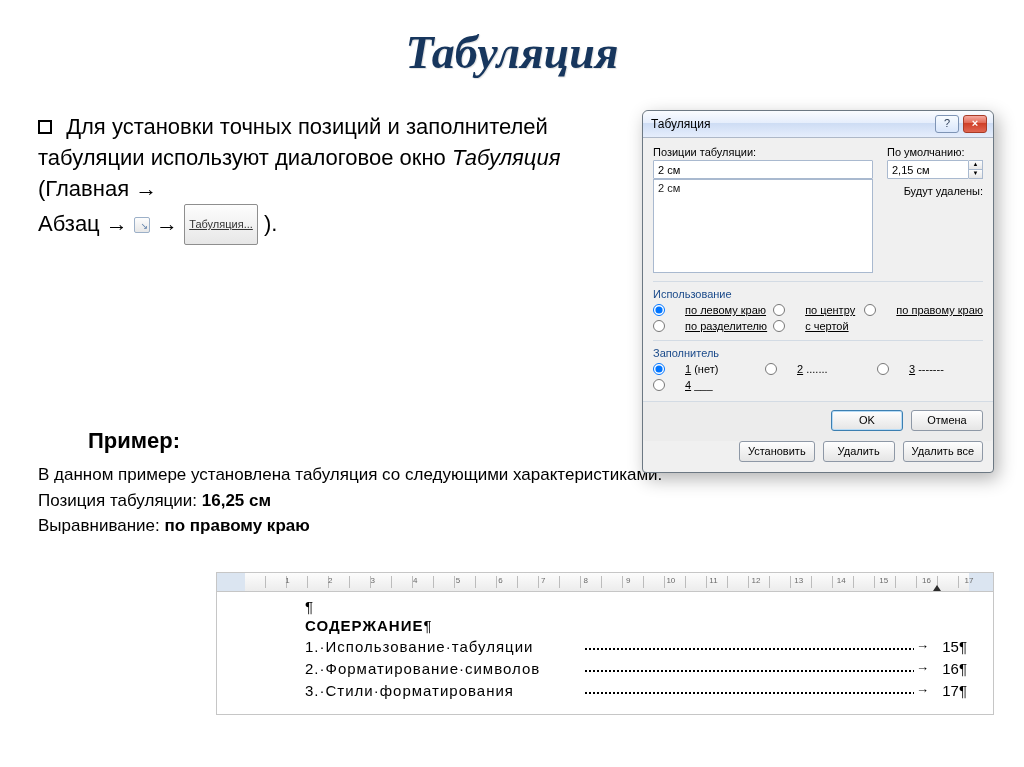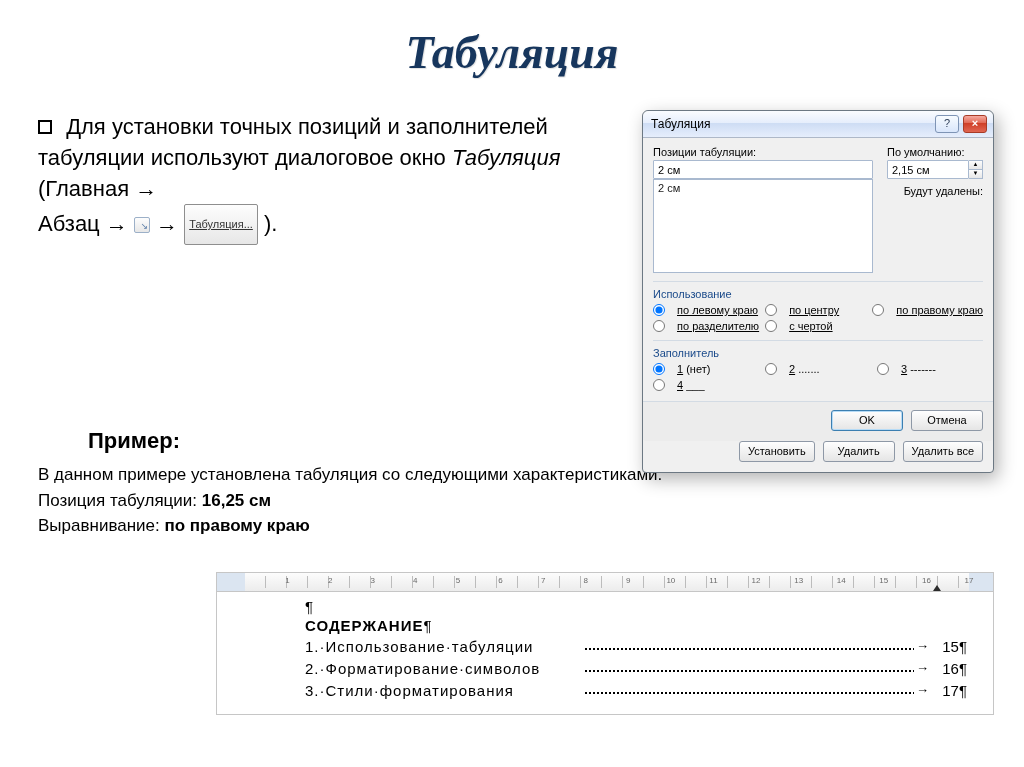--- a/index.html
+++ b/index.html
@@ -170,21 +170,21 @@
     gap: 4px 6px;
     margin-top: 4px;
   }
   .radio-grid2 {
     display: grid;
     grid-template-columns: 1fr 1fr 1fr;
     gap: 4px 6px;
     margin-top: 4px;
   }
   .radio-btn {
-    display: flex; align-items: center; gap: 12px;
+    display: flex; align-items: center; gap: 20px;
     font-size: 11px;
     white-space: nowrap;
   }
   .radio-btn input { margin: 0; width: 12px; height: 12px; flex: none; }
   .radio-btn u { text-decoration: underline; }
   .btns-row {
     display: flex;
     justify-content: flex-end;
     gap: 8px;
     margin-top: 10px;

